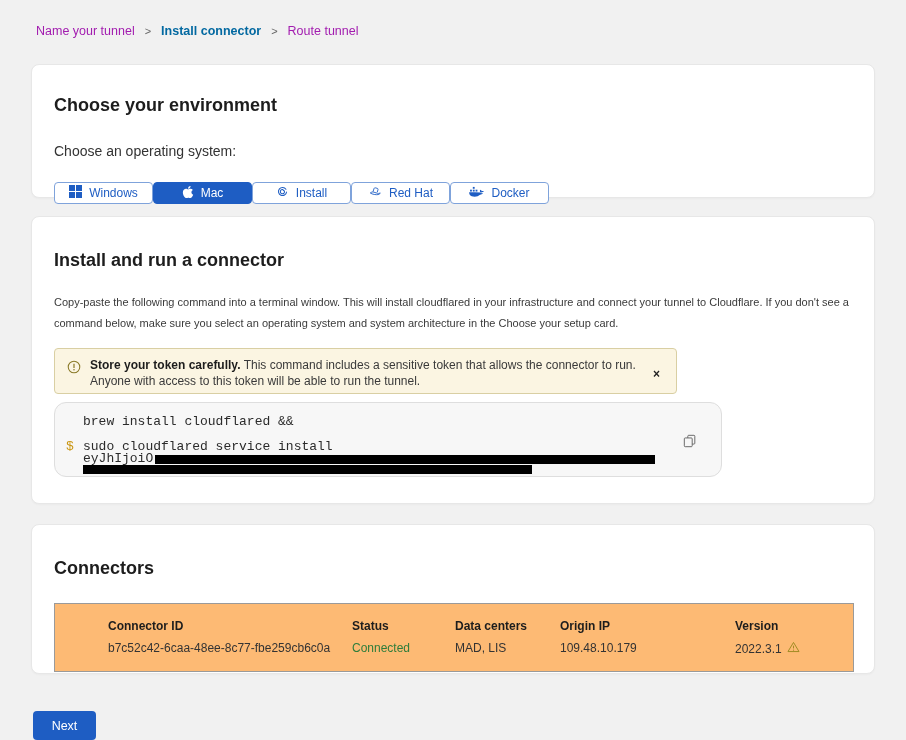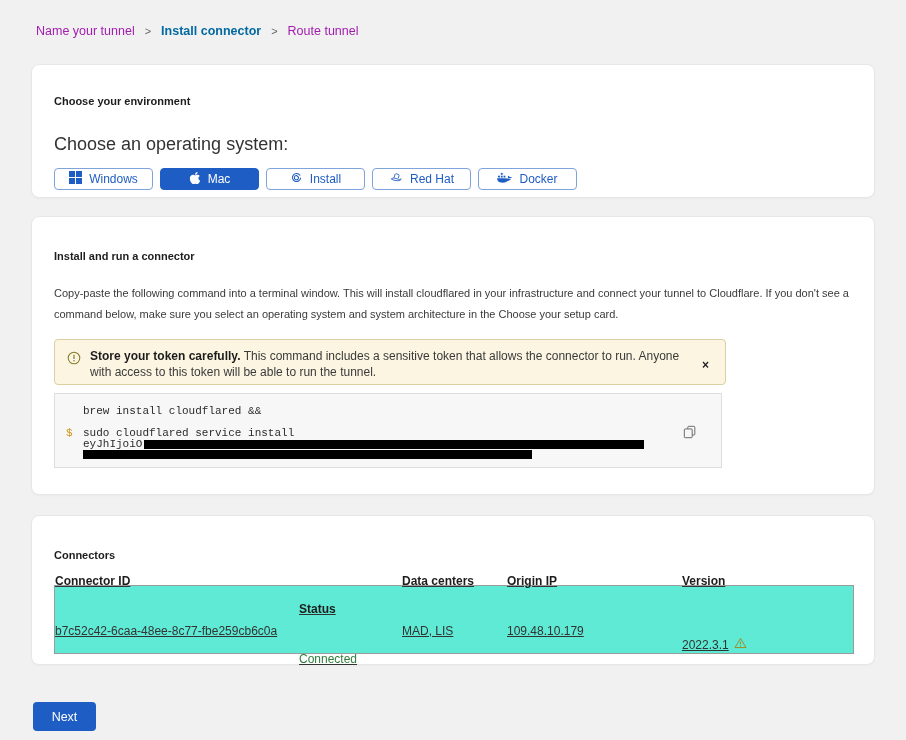--- a/index.html
+++ b/index.html
@@ -25,26 +25,26 @@
   .crumb.active { font-weight: bold; color: #0369a1; }
   .crumb-sep { color: #666; font-size: 11px; }
 
   
   .card {
     background: #ffffff;
     border: 1px solid #e7e7e7;
     border-radius: 8px;
     box-shadow: 0 1px 2px rgba(0,0,0,0.03);
   }
-  .card-title { font-size: 11px; font-weight: bold; color: #1d1d1d; }
+  .card-title { font-size: 18px; font-weight: bold; color: #1d1d1d; }
 
   
   .card-env { margin-top: 26px; padding: 30px 22px 23px 22px; height: 134px; }
-  .os-label { font-size: 18px; color: #333; margin-top: 27px; margin-bottom: 13px; }
-  .os-row { display: flex; gap: 7px; }
+  .os-label { font-size: 14px; color: #333; margin-top: 27px; margin-bottom: 23px; }
+  .os-row { display: flex; }
   .os-btn {
     width: 99px; height: 22px;
     display: flex; align-items: center; justify-content: center; gap: 7px;
     background: #ffffff;
     border: 1px solid #7fa3db;
     border-radius: 4px;
     color: #1e5dc3;
     font-size: 12px;
     font-family: "Liberation Sans", sans-serif;
     cursor: pointer;
@@ -54,21 +54,21 @@
 
   
   .card-install { margin-top: 18px; padding: 33px 22px 26px 22px; }
   .install-desc {
     margin-top: 21px;
     font-size: 11px; line-height: 21px; color: #3a3a3a;
     max-width: 800px;
   }
   .warn-banner {
     margin-top: 14px;
-    width: 672px; min-height: 46px;
+    width: 623px; min-height: 46px;
     background: #fbf5e2;
     border: 1px solid #d9cfa3;
     border-radius: 4px;
     display: flex; align-items: flex-start;
     padding: 8px 10px 2px 12px;
   }
   .warn-icon { margin-top: 3px; flex: 0 0 auto; }
   .warn-text { font-size: 12px; line-height: 16px; color: #3a3a3a; margin-left: 9px; flex: 1 1 auto; }
   .warn-text b { color: #1d1d1d; }
   .warn-close {
@@ -76,55 +76,55 @@
     border: none; background: transparent;
     font-size: 12px; font-weight: bold; color: #222;
     cursor: pointer; padding: 4px 6px; margin-top: 6px;
     font-family: "Liberation Sans", sans-serif;
   }
   .code-block {
     margin-top: 8px;
     width: 668px; height: 75px;
     background: #f7f7f7;
     border: 1px solid #dedede;
-    border-radius: 0;
+    border-radius: 12px;
     padding: 11px 12px 10px 11px;
     position: relative;
     font-family: "Liberation Mono", monospace;
-    font-size: 11px; color: #2b2b2b;
+    font-size: 13px; color: #2b2b2b;
   }
   .code-line { display: flex; align-items: center; white-space: pre; }
   .code-line.cmd1 { margin-bottom: 10px; }
   .code-line.tight { margin-top: 0; line-height: 10.5px; }
   .prompt-col { display: inline-block; width: 17px; flex: 0 0 auto; }
   .prompt-col.sym { color: #c9940f; }
   .redacted { display: inline-block; background: #000; height: 9px; vertical-align: middle; }
   .bar1 { width: 500px; margin-left: 2px; }
   .bar2 { width: 449px; }
   .copy-btn {
     position: absolute; top: 29px; right: 22px;
     background: transparent; border: none; cursor: pointer; padding: 2px;
   }
 
   
   .card-connectors { margin-top: 20px; padding: 33px 22px 8px 22px; height: 150px; }
   .conn-table {
     margin-top: 24px;
     width: 800px; height: 69px;
-    background: #5eead4;
+    background: #fdba74;
     border: 1px solid #9a9a9a;
     display: flex; flex-direction: column; justify-content: center;
-    text-decoration: underline;
+    padding-left: 53px;
   }
   .conn-row { display: flex; }
   .conn-row.headers { margin-bottom: 8px; }
   .conn-cell { font-size: 12px; }
   .conn-row.headers .conn-cell { font-weight: bold; color: #1d1d1d; }
   .col-id { width: 244px; }
-  .col-status { width: 103px; margin-top: 28px; }
+  .col-status { width: 103px; }
   .col-dc { width: 105px; }
   .col-ip { width: 175px; }
   .col-ver { width: 110px; }
   .status-connected { color: #2e7d3b; }
   .version-cell { display: flex; align-items: center; gap: 5px; }
 
   
   .next-btn {
     margin: 37px 0 0 2px;
     width: 63px; height: 29px;

